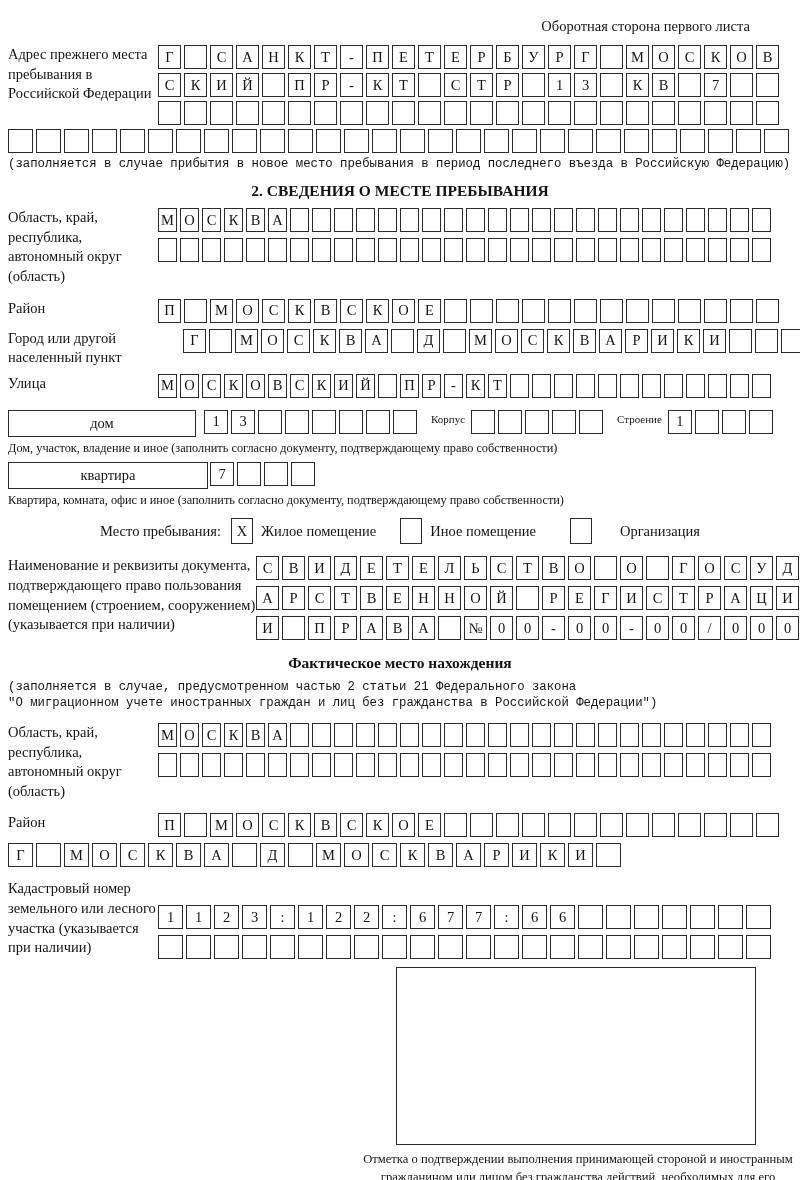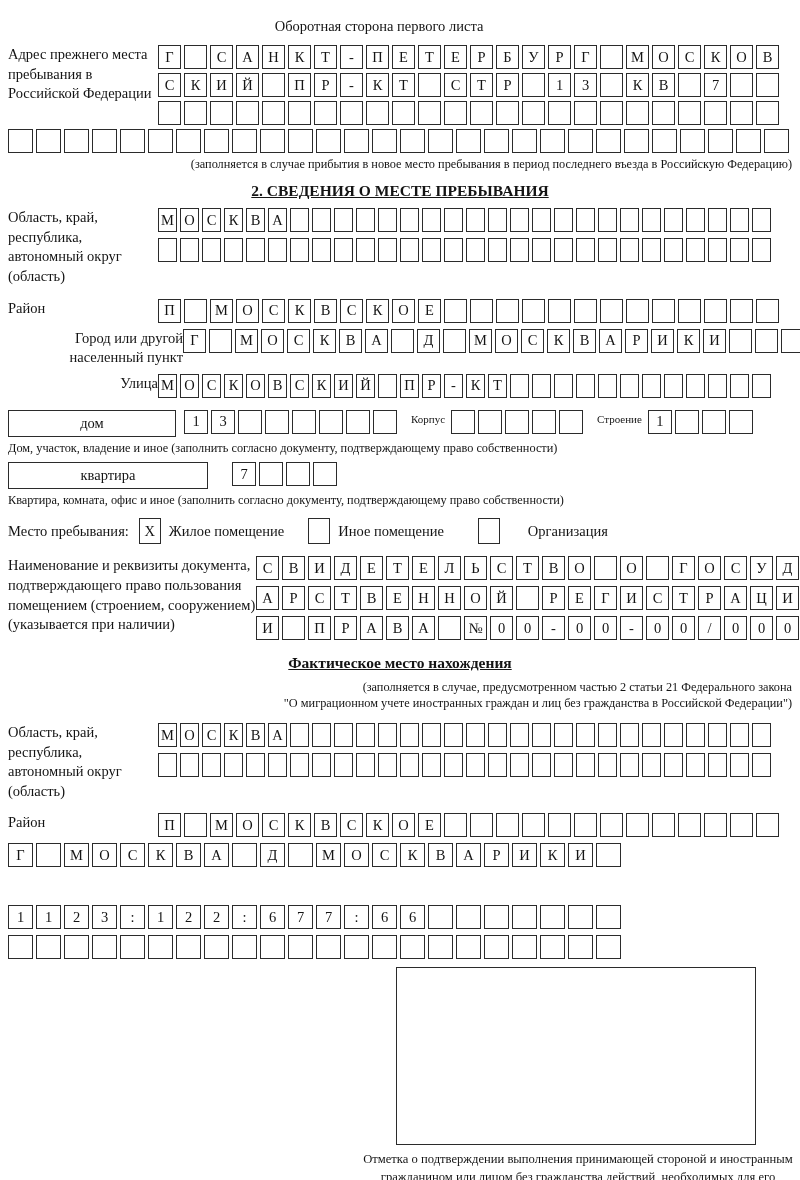--- a/index.html
+++ b/index.html
@@ -1,45 +1,45 @@
 <!DOCTYPE html>
 <html><head>
 <meta charset="utf-8">
 <style>
   html,body{margin:0;padding:0;background:#fff;color:#141414;}
   body{width:800px;height:1180px;overflow:hidden;font-family:"Liberation Serif",serif;}
   .page{padding:6px 8px 0 8px;box-sizing:border-box;}
-  .hdr-right{text-align:center;font-size:14.5px;padding:12px 42px 10px 0;}
+  .hdr-right{text-align:right;font-size:14.5px;padding:12px 42px 10px 0;}
   .row{display:flex;align-items:flex-start;}
   .label{font-size:14.5px;line-height:1.35;}
   .w150{flex:0 0 150px;}
   .w175{flex:0 0 175px;}
   .w100{flex:0 0 150px;}
   .w245{flex:0 0 248px;}
   .rows{display:flex;flex-direction:column;gap:4px;}
   .gap6{gap:6px;}
   .cellrow{display:flex;gap:3px;}
   .cell{height:24px;box-sizing:border-box;border:1.5px solid #2b2b2b;display:flex;
         align-items:center;justify-content:center;font-size:14.5px;background:#fff;}
   .c24 .cell{width:23px;}
   .c28 .cell{width:19px;}
   .c21 .cell{width:23px;}
   .c22 .cell{width:25px;}
   .csm .cell{width:24px;}
   .cfull .cell{width:25px;}
   .note{font-size:12.3px;line-height:1.25;}
-  .center{text-align:right;}
-  .sect-title{text-align:center;font-weight:bold;font-size:15.5px;margin:10px 0 8px 0;text-decoration:underline;}
-  .mt4{margin-top:4px;} .mt6{margin-top:6px;text-align:right;} .mt8{margin-top:12px;} .mt14{margin-top:14px;}
+  .center{text-align:left;font-family:Liberation Mono, monospace;}
+  .sect-title{text-align:center;font-weight:bold;font-size:15.5px;margin:10px 0 8px 0;}
+  .mt4{margin-top:4px;} .mt6{margin-top:6px;} .mt8{margin-top:12px;} .mt14{margin-top:14px;}
   .labelbox{box-sizing:border-box;border:1.6px solid #2b2b2b;height:27px;display:flex;
             align-items:center;justify-content:center;font-size:14.5px;}
-  .housebox{width:168px;margin-right:8px;}
-  .aptbox{width:200px;margin-right:24px;}
+  .housebox{width:188px;margin-right:8px;}
+  .aptbox{width:200px;margin-right:2px;}
   .inlinelabel{font-size:11px;padding:3px 6px 0 14px;white-space:nowrap;}
-  .stayrow{display:flex;align-items:center;font-size:14.5px;margin-top:10px;}
+  .stayrow{display:flex;align-items:center;font-size:14.5px;margin-top:10px;justify-content:center;}
   .checkbox{width:22px;height:26px;box-sizing:border-box;border:1.6px solid #2b2b2b;
             display:inline-flex;align-items:center;justify-content:center;
             font-size:14.5px;margin:0 8px 0 10px;flex:0 0 auto;}
   .stamp-box{width:360px;height:178px;border:1.7px solid #2b2b2b;box-sizing:border-box;
              margin:8px 0 0 388px;background:#fff;}
   .stamp-note{width:440px;margin:6px 0 0 350px;font-size:12.6px;line-height:1.4;text-align:center;}
 </style>
 </head>
 <body>
 
@@ -571,20 +571,21 @@
         <span class="cell">А</span>
         <span class="cell">Р</span>
         <span class="cell">И</span>
         <span class="cell">К</span>
         <span class="cell">И</span>
         <span class="cell"></span>
       </div>
   </div>
 
   <div class="row mt8">
+    <div class="label w150">Кадастровый номер земельного или лесного участка (указывается при наличии)</div>
     <div class="rows gap6" style="padding-top:26px;">
       <div class="cellrow c22">
           <span class="cell">1</span>
           <span class="cell">1</span>
           <span class="cell">2</span>
           <span class="cell">3</span>
           <span class="cell">:</span>
           <span class="cell">1</span>
           <span class="cell">2</span>
           <span class="cell">2</span>

